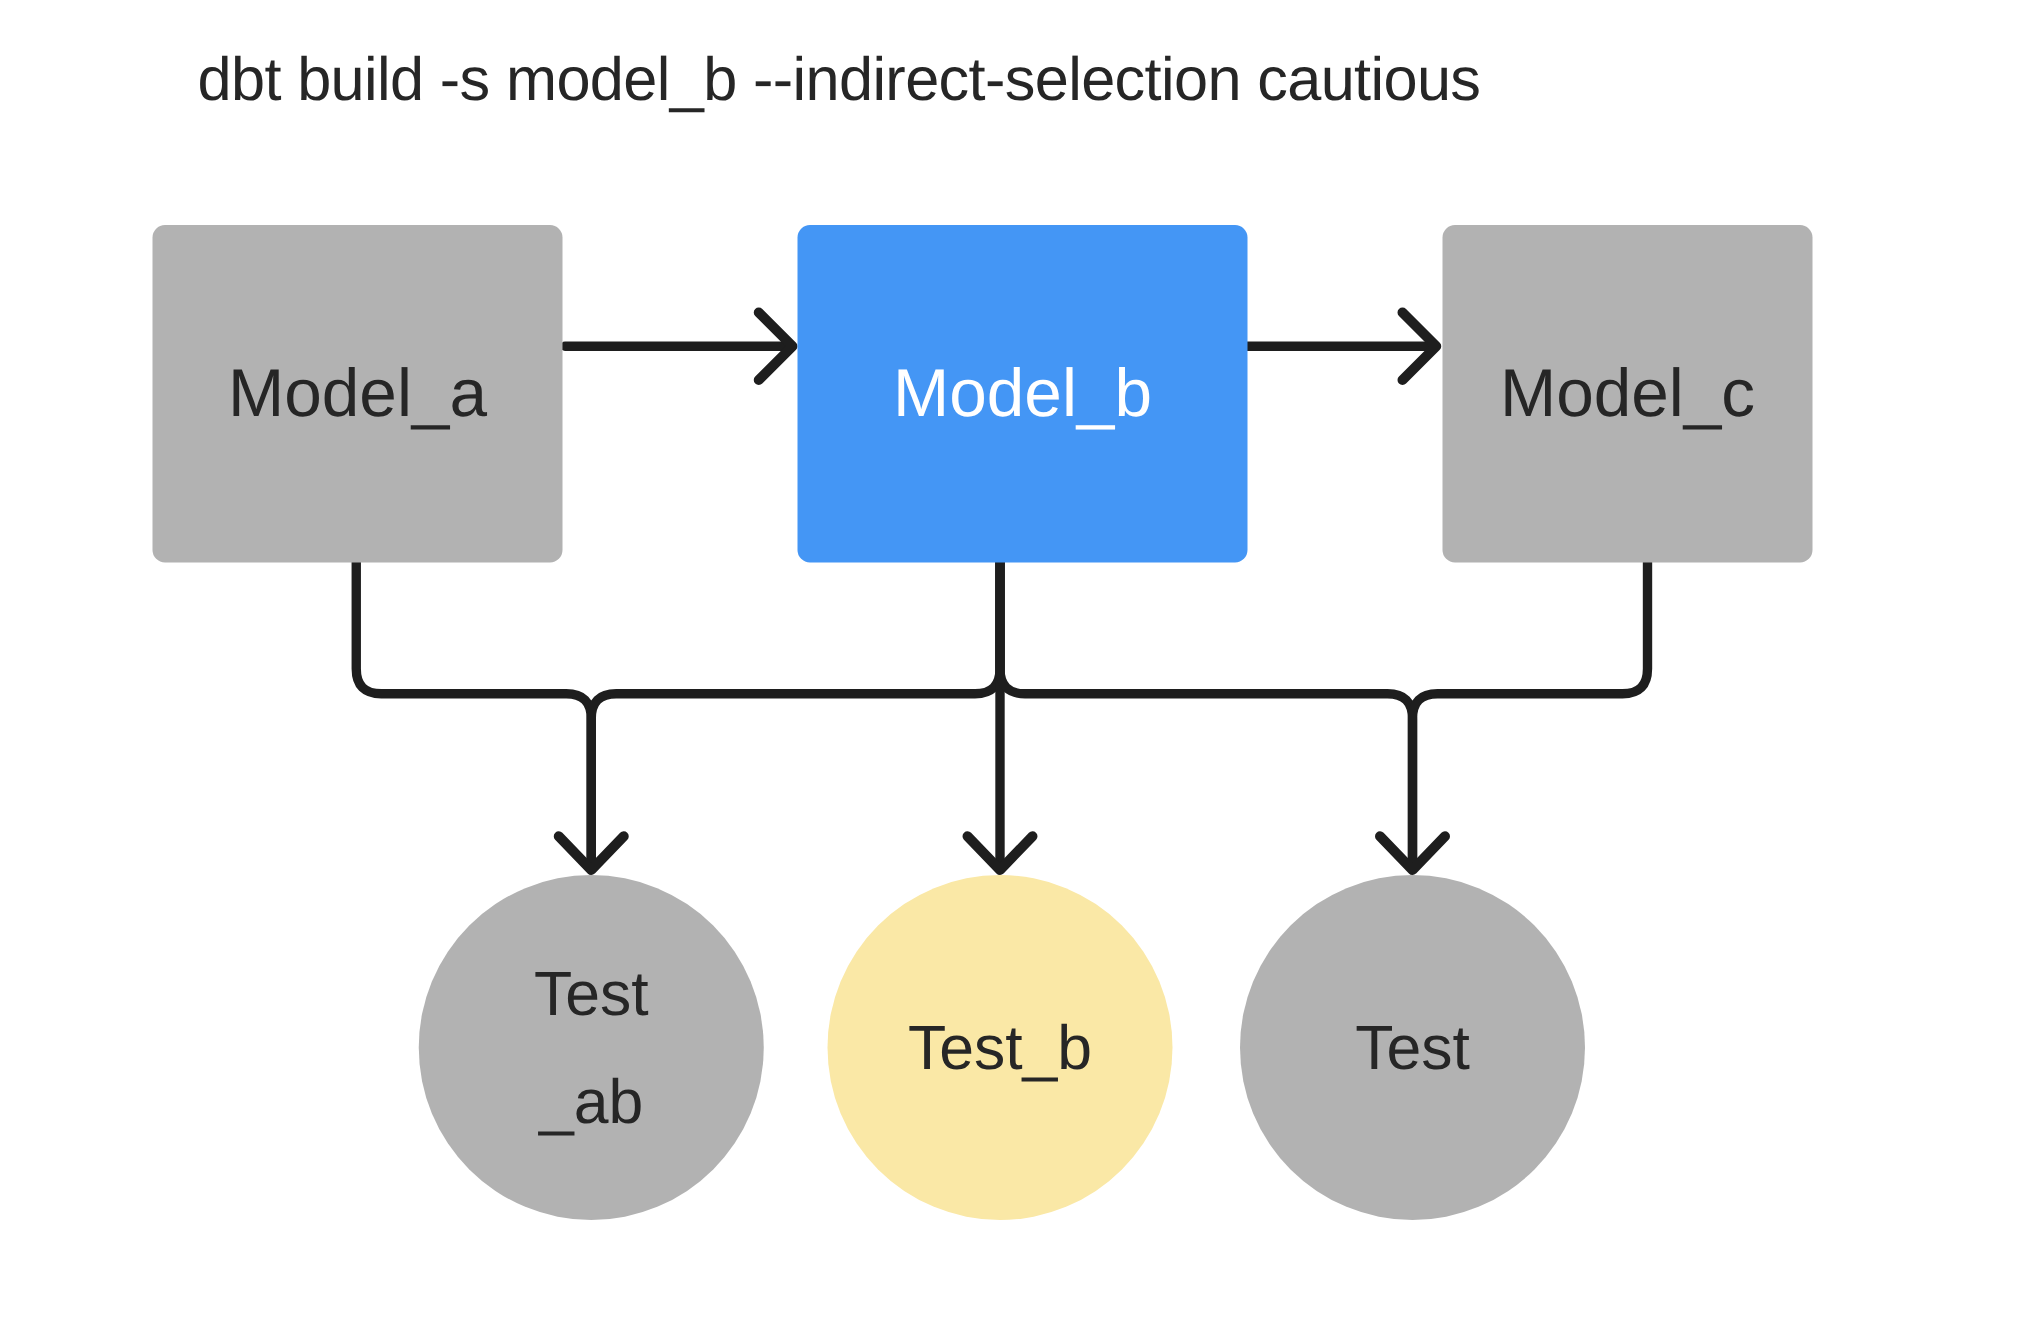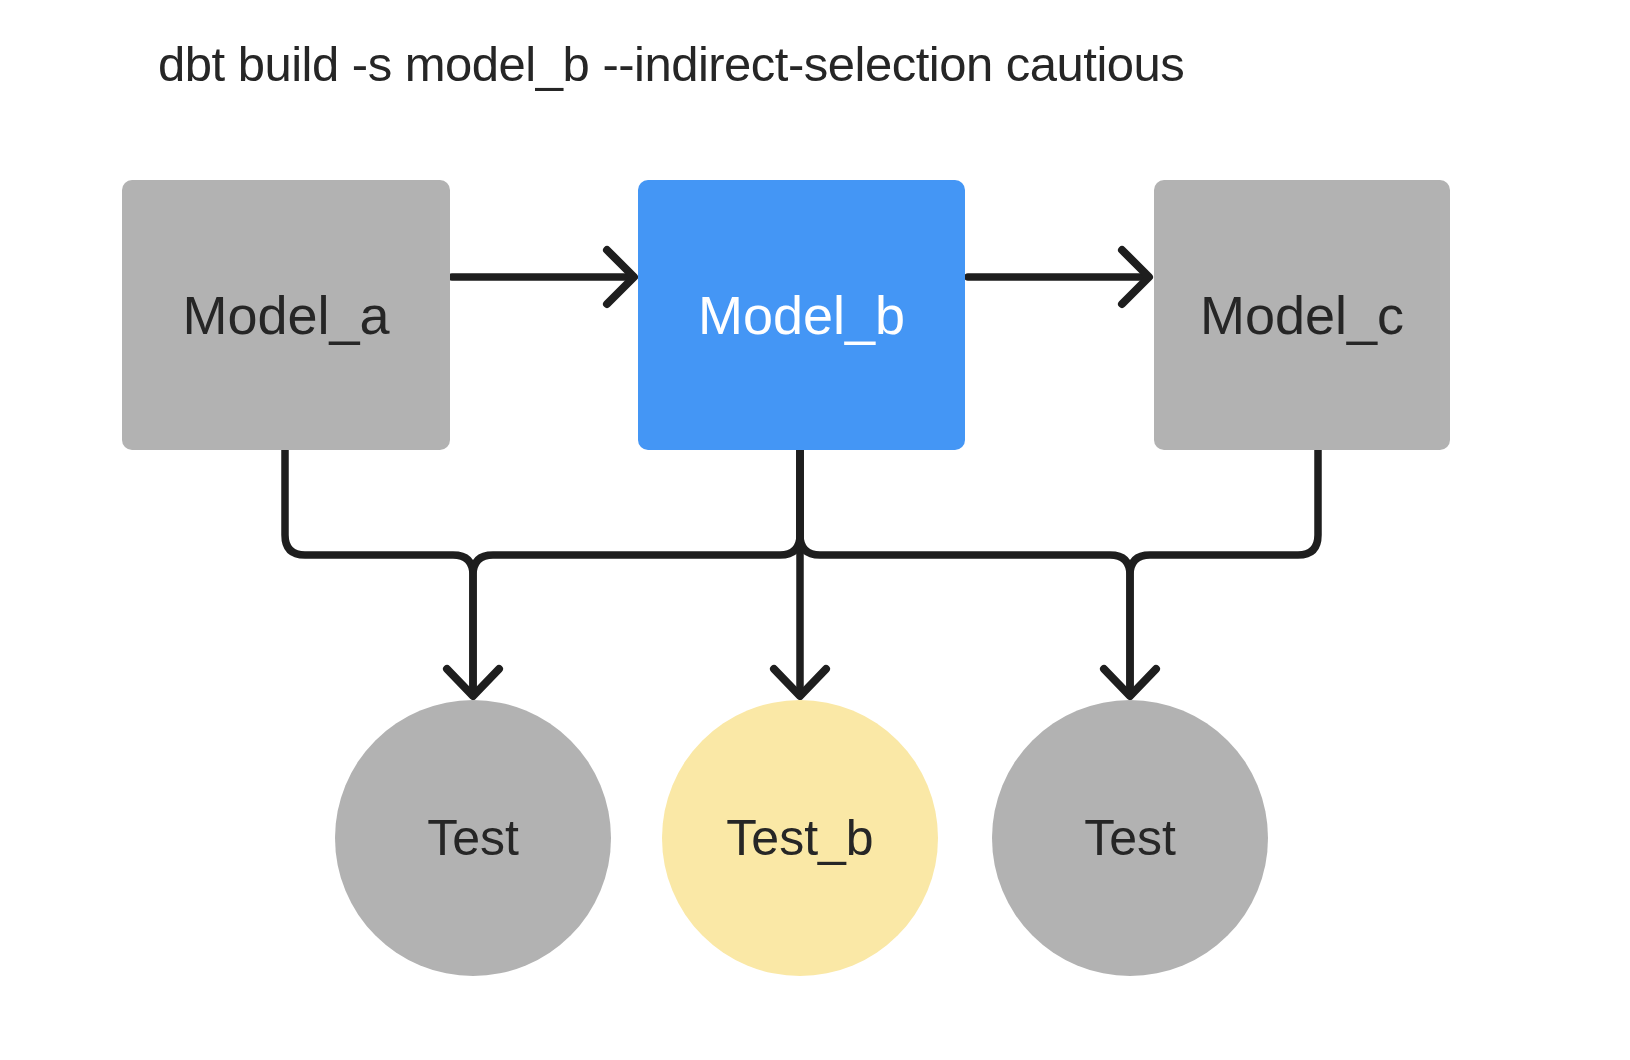--- a/index.html
+++ b/index.html
@@ -52,21 +52,21 @@
     height: 270px;
     border-radius: 10px;
     display: flex;
     align-items: center;
     justify-content: center;
     font-size: 54px;
     color: var(--text-dark, #262626);
     margin-top: 40px;
   }
   .box.model-a { left: 122px; width: 328px; background: var(--model-default, #b2b2b2); }
-  .box.model-b { left: 638px; width: 327px; background: var(--model-selected, #4496f5); color: var(--text-light, #ffffff); }
+  .box.model-b { left: 638px; width: 360px; background: var(--model-selected, #4496f5); color: var(--text-light, #ffffff); }
   .box.model-c { left: 1154px; width: 296px; background: var(--model-default, #b2b2b2); }
   .circle {
     position: absolute;
     top: 700px;
     width: 276px;
     height: 276px;
     border-radius: 50%;
     display: flex;
     flex-direction: column;
     align-items: center;
@@ -114,20 +114,21 @@
   </div>
   <div class="box model-b">
     <span>Model_b</span>
   </div>
   <div class="box model-c">
     <span>Model_c</span>
   </div>
 
   <div class="circle test-ab">
     <span>Test</span>
+    <span>_ab</span>
   </div>
   <div class="circle test-b">
     <span>Test_b</span>
   </div>
   <div class="circle test-bc">
     <span>Test</span>
   </div>
 
 </div>
 

